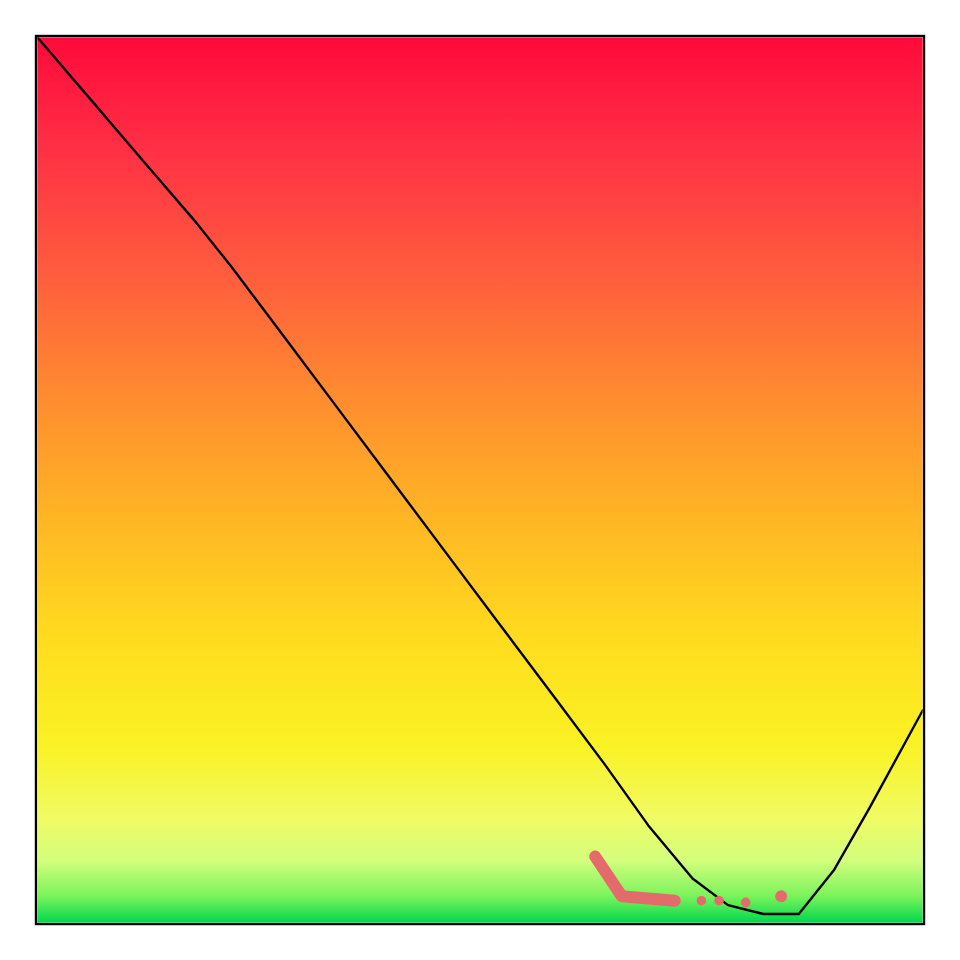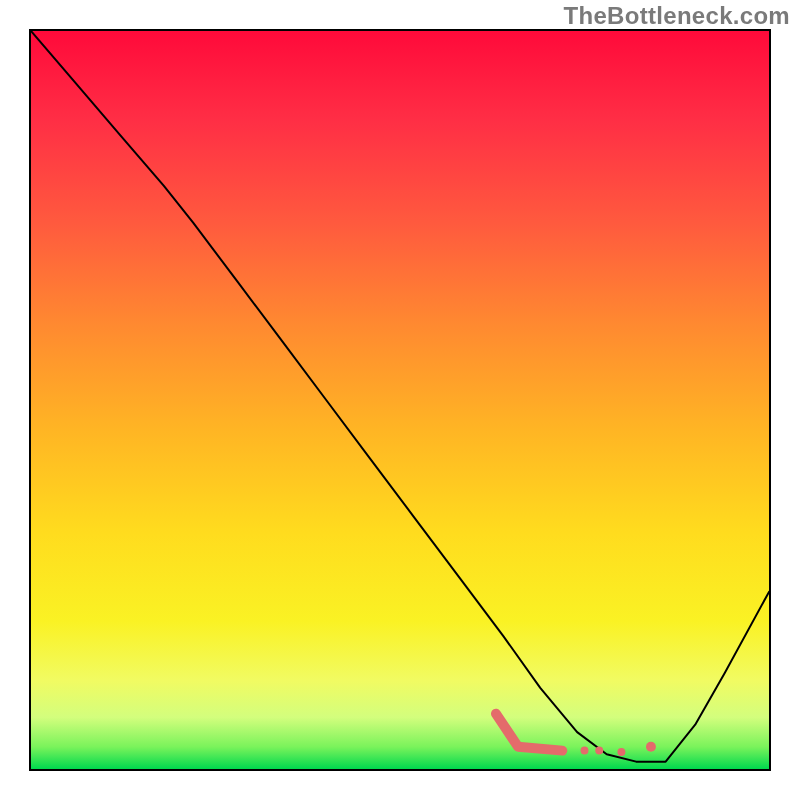--- a/index.html
+++ b/index.html
@@ -57,21 +57,20 @@
     position: absolute;
     inset: 0;
     width: 100%;
     height: 100%;
   }
 </style>
 </head>
 <body>
 
 <div class="frame">
-  <div class="watermark">TheBottleneck.com</div>
 
   <div class="plot">
     <div class="plot-bg"></div>
     <svg class="overlay" viewBox="0 0 742 742" preserveAspectRatio="none">
       <path id="curve-path" fill="none" stroke="#000000" stroke-width="2" stroke-linejoin="round" stroke-linecap="round" d="M0.0 0.0 L44.5 51.9 L89.0 103.9 L133.6 155.8 L163.2 192.9 L207.8 252.3 L252.3 311.6 L296.8 371.0 L341.3 430.4 L385.8 489.7 L430.4 549.1 L474.9 608.4 L512.0 660.4 L549.1 704.9 L578.8 727.2 L608.4 734.6 L638.1 734.6 L667.8 697.5 L697.5 645.5 L742.0 563.9"></path>
       <g id="highlight-group">
           <path d="M467.5 686.4 L489.7 719.7 L534.2 723.5" fill="none" stroke="#e46b6b" stroke-width="10" stroke-linecap="round" stroke-linejoin="round"></path>
           <circle cx="556.5" cy="723.5" r="4" fill="#e46b6b"></circle>
           <circle cx="571.3" cy="723.5" r="4" fill="#e46b6b"></circle>
           <circle cx="593.6" cy="724.9" r="4" fill="#e46b6b"></circle>

